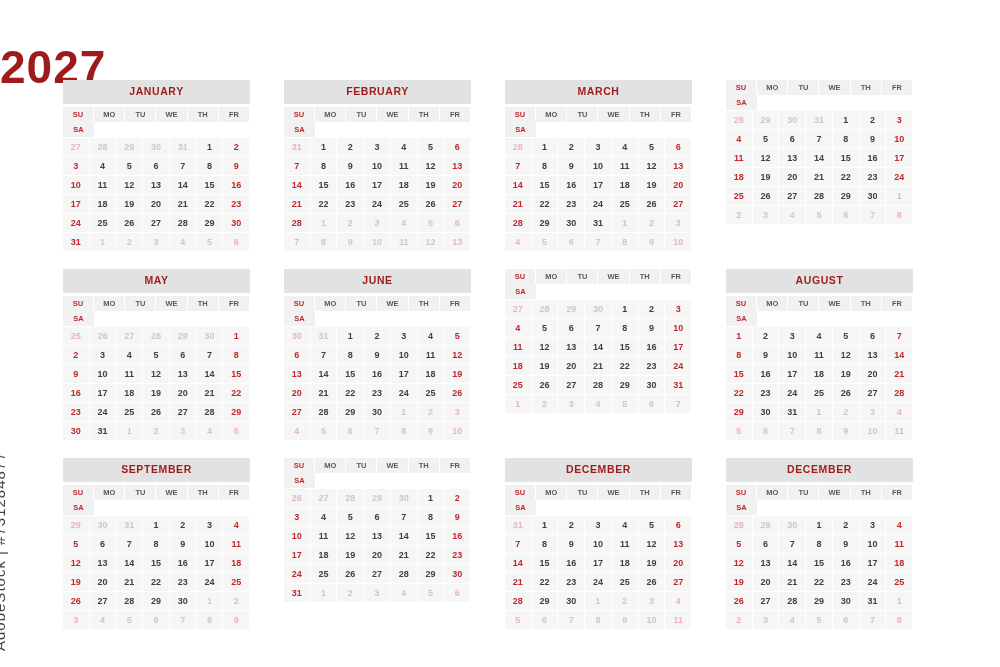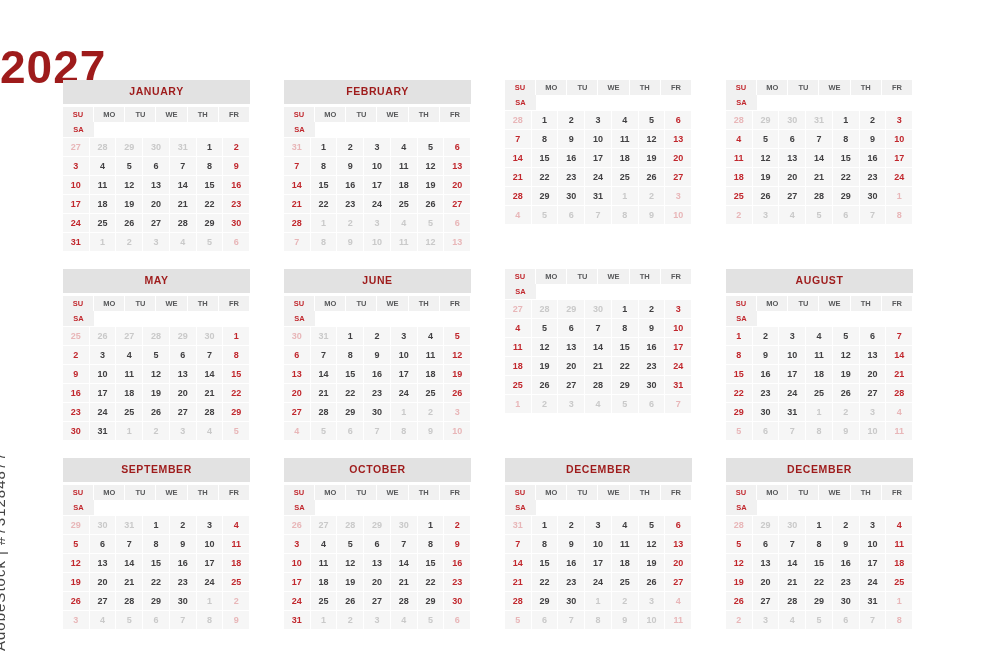--- a/index.html
+++ b/index.html
@@ -225,20 +225,21 @@
         <div class="day red muted">7</div>
         <div class="day muted">8</div>
         <div class="day muted">9</div>
         <div class="day muted">10</div>
         <div class="day muted">11</div>
         <div class="day muted">12</div>
         <div class="day red muted">13</div>
       </div>
     </div>
     <div class="month-block">
+      <div class="month-title">MARCH</div>
       <div class="weekday-row">
         <div class="weekday wk-red">SU</div>
         <div class="weekday">MO</div>
         <div class="weekday">TU</div>
         <div class="weekday">WE</div>
         <div class="weekday">TH</div>
         <div class="weekday">FR</div>
         <div class="weekday wk-red">SA</div>
       </div>
       <div class="days-grid">
@@ -614,21 +615,20 @@
         <div class="day red muted">3</div>
         <div class="day muted">4</div>
         <div class="day muted">5</div>
         <div class="day muted">6</div>
         <div class="day muted">7</div>
         <div class="day muted">8</div>
         <div class="day red muted">9</div>
       </div>
     </div>
     <div class="month-block">
-      <div class="month-title">OCTOBER</div>
       <div class="weekday-row">
         <div class="weekday wk-red">SU</div>
         <div class="weekday">MO</div>
         <div class="weekday">TU</div>
         <div class="weekday">WE</div>
         <div class="weekday">TH</div>
         <div class="weekday">FR</div>
         <div class="weekday wk-red">SA</div>
       </div>
       <div class="days-grid">

